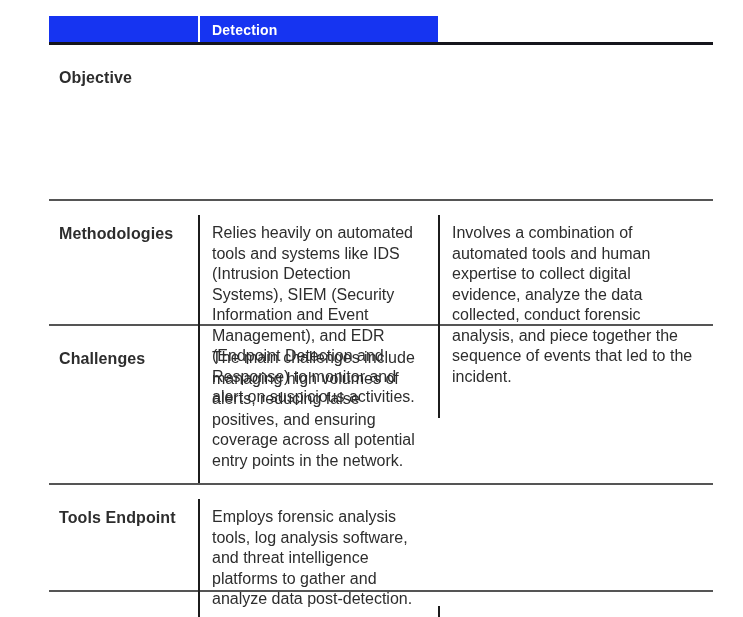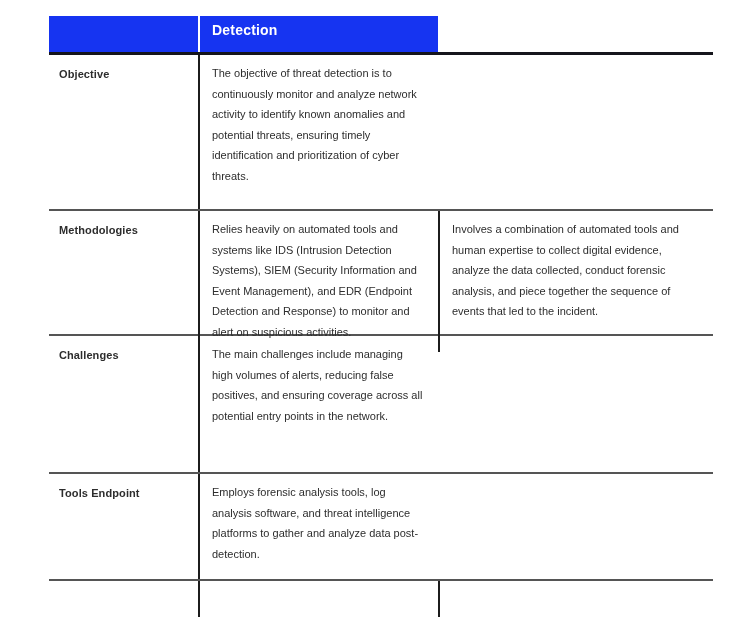--- a/index.html
+++ b/index.html
@@ -25,69 +25,69 @@
   }
   .grid-row {
     display: grid;
     grid-template-columns: 149px 240px 275px;
   }
   .header-row .cell {
     background: var(--header-bg);
     color: var(--header-text);
     font-size: 14px;
     font-weight: bold;
-    height: 36px;
+    height: 26px;
     line-height: 28px;
     padding-left: 12px;
     letter-spacing: 0.2px;
   }
   .header-row {
     border-bottom: 3px solid #15151C;
   }
   .header-row .cell + .cell {
     border-left: 2px solid #ffffff;
   }
   .body-row {
     border-bottom: 2px solid var(--h-border);
   }
   .body-row .cell {
-    font-size: 11px;
+    font-size: 16px;
     line-height: 20.5px;
     color: var(--body-text);
     padding: 8px 12px 10px 12px;
+    margin-top: 14px;
   }
   .body-row .cell + .cell {
     border-left: 2px solid var(--v-border);
   }
   .label-cell {
     color: var(--row-label);
     font-weight: bold;
     font-size: 14.5px;
     padding: 9px 6px 0 10px !important;
     letter-spacing: 0.1px;
   }
   .r1 { height: 156px; }
   .r2 { height: 125px; }
-  .r3 { height: 138px; }
+  .r3 { height: 159px; }
   .r4 { height: 107px; }
   .r5 { height: 40px; border-bottom: none; }
 </style>
 </head>
 <body>
 
 <div class="table-wrap">
 
   <div class="grid-row header-row">
     <div class="cell"></div>
     <div class="cell">Detection</div>
   </div>
 
   <div class="grid-row body-row r1">
     <div class="cell label-cell">Objective</div>
-    <div class="cell">The objective of threat detection is to continuously monitor and analyze network activity to identify known anomalies and potential threats, ensuring timely identification and prioritization of cyber threats.</div>
   </div>
 
   <div class="grid-row body-row r2">
     <div class="cell label-cell">Methodologies</div>
     <div class="cell">Relies heavily on automated tools and systems like IDS (Intrusion Detection Systems), SIEM (Security Information and Event Management), and EDR (Endpoint Detection and Response) to monitor and alert on suspicious activities.</div>
     <div class="cell">Involves a combination of automated tools and human expertise to collect digital evidence, analyze the data collected, conduct forensic analysis, and piece together the sequence of events that led to the incident.</div>
   </div>
 
   <div class="grid-row body-row r3">
     <div class="cell label-cell">Challenges</div>

